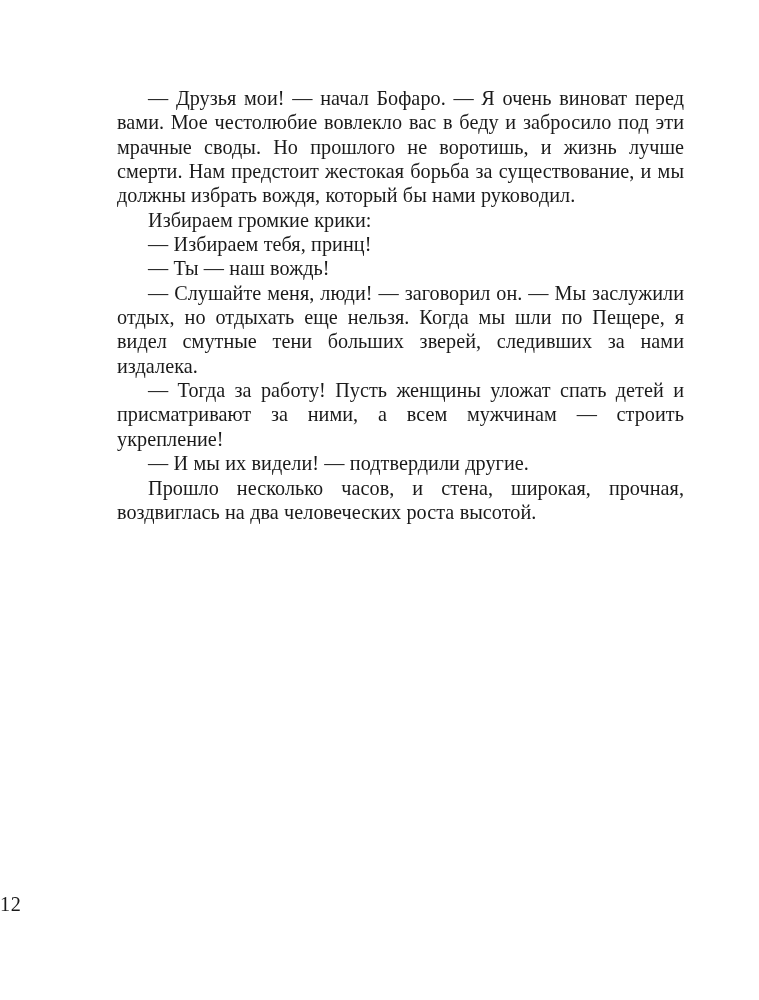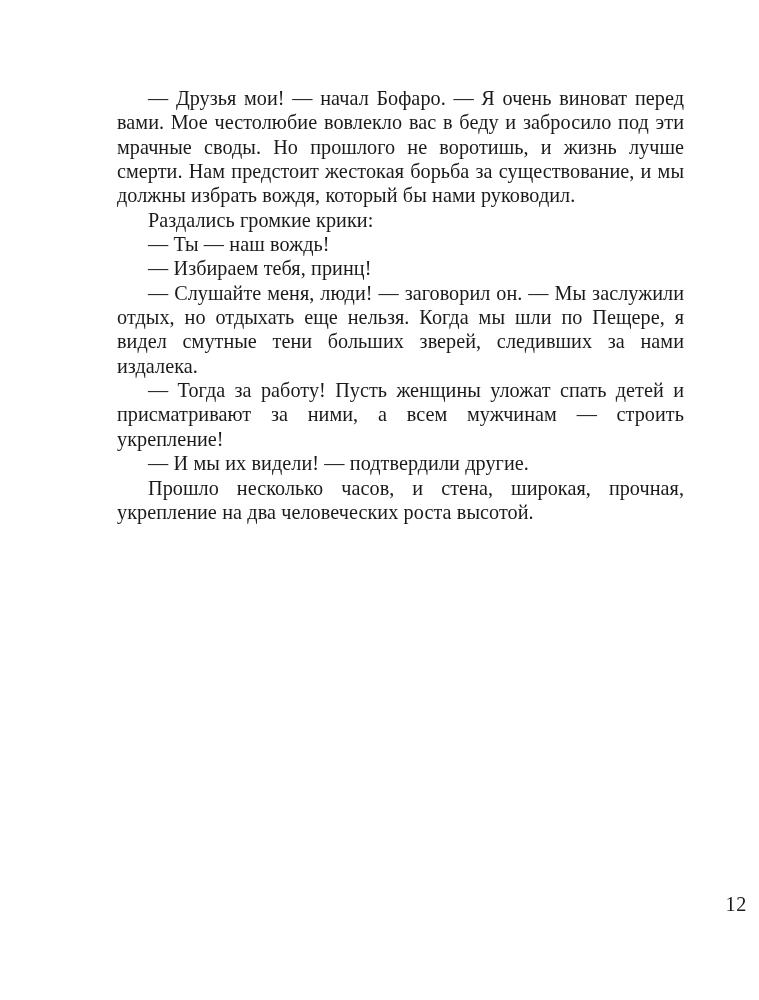--- a/index.html
+++ b/index.html
@@ -41,39 +41,39 @@
     text-align-last: justify;
   }
   .para.plain-last {
     text-align-last: left;
   }
   .folio {
     position: absolute;
     left: 0;
     right: 0;
     top: 892px;
-    text-align: right;
+    text-align: left;
     font-family: "Liberation Serif", "DejaVu Serif", serif;
     font-size: 20.2px;
     line-height: 24px;
     color: #1a1a1a;
     letter-spacing: 0.6px;
   }
 </style>
 </head>
 <body>
 
 <div class="page">
 
   <div class="text-column">
     <p class="para plain-last">— Друзья мои! — начал Бофаро. — Я очень виноват перед вами. Мое честолюбие вовлекло вас в беду и забросило под эти мрачные своды. Но прошлого не воротишь, и жизнь лучше смерти. Нам предстоит жестокая борьба за существование, и мы должны избрать вождя, который бы нами руководил.</p>
-    <p class="para plain-last">Раздались громкие крики:</p>
+    <p class="para plain-last">Избираем громкие крики:</p>
+    <p class="para plain-last">— Избираем тебя, принц!</p>
     <p class="para plain-last">— Ты — наш вождь!</p>
-    <p class="para plain-last">— Избираем тебя, принц!</p>
     <p class="para plain-last">— Слушайте меня, люди! — заговорил он. — Мы заслужили отдых, но отдыхать еще нельзя. Когда мы шли по Пещере, я видел смутные тени больших зверей, следивших за нами издалека.</p>
     <p class="para plain-last">— Тогда за работу! Пусть женщины уложат спать детей и присматривают за ними, а всем мужчинам — строить укрепление!</p>
     <p class="para plain-last">— И мы их видели! — подтвердили другие.</p>
-    <p class="para plain-last">Прошло несколько часов, и стена, широкая, прочная, укрепление на два человеческих роста высотой.</p>
+    <p class="para plain-last">Прошло несколько часов, и стена, широкая, прочная, воздвиглась на два человеческих роста высотой.</p>
   </div>
 
   <div class="folio">12</div>
 
 </div>
 
 </body></html>

